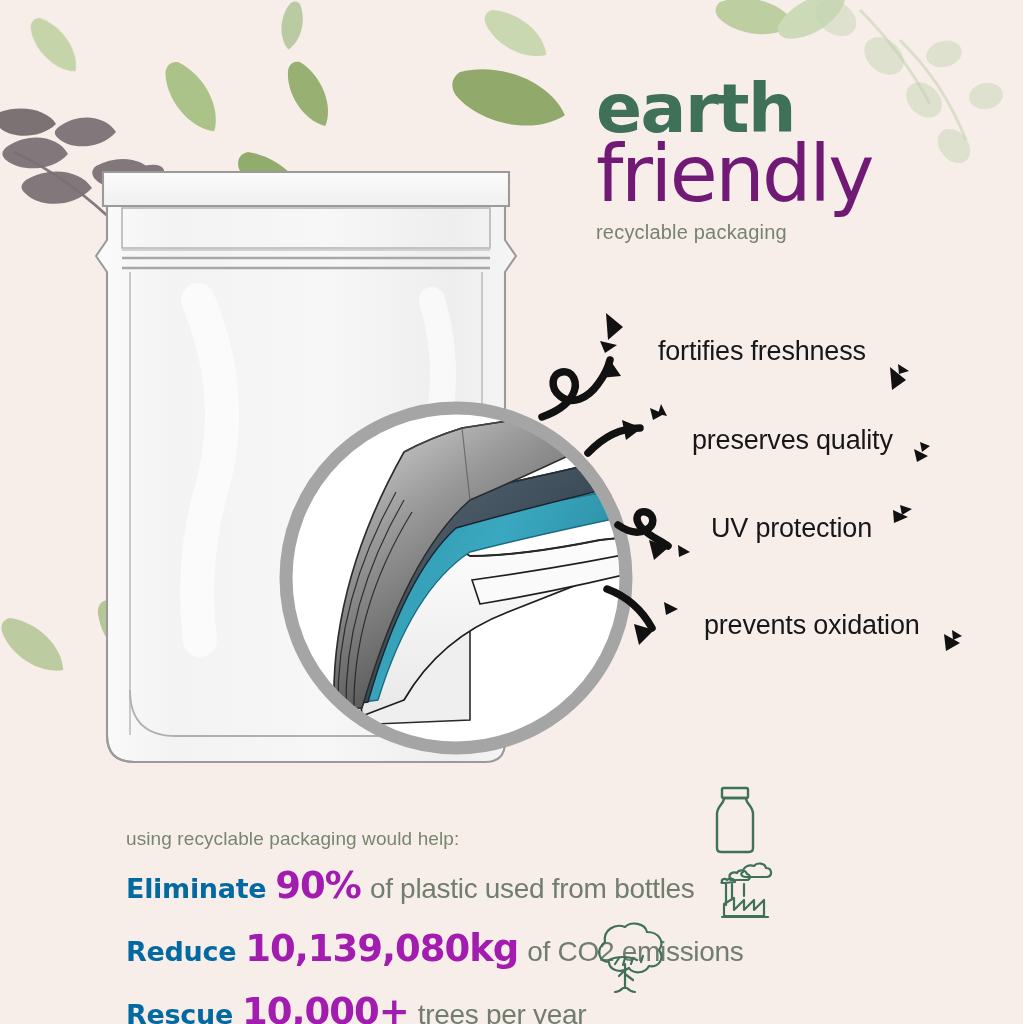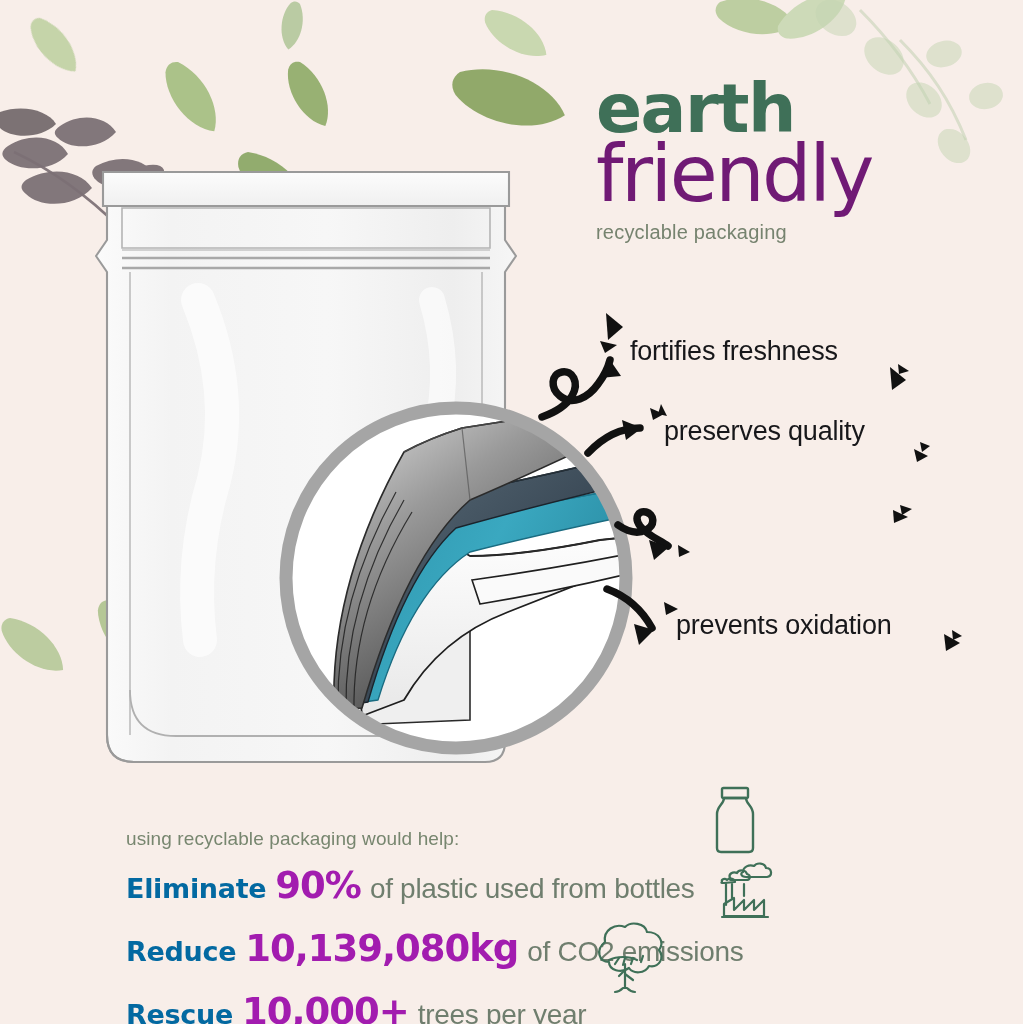--- a/index.html
+++ b/index.html
@@ -48,23 +48,24 @@
 
   
   .feat{
     position:absolute;
     font-family:"Liberation Sans", sans-serif;
     font-weight:400;
     font-size:27px;
     letter-spacing:-0.2px;
     color:#17171a;
     white-space:nowrap;
+    margin-left:28px;
   }
   .feat-0{left:630px;top:336px;}
-  .feat-1{left:664px;top:416px;}
+  .feat-1{left:664px;top:425px;}
   .feat-2{left:683px;top:513px;}
   .feat-3{left:676px;top:610px;}
 
   
   .stats{position:absolute;left:126px;top:828px;width:700px;}
   .stats-intro{
     font-family:"Liberation Sans", sans-serif;
     font-size:19px;
     color:#77866f;
     letter-spacing:0.1px;
@@ -351,20 +352,21 @@
   </svg>
 
   <div class="headline">
     <div class="hl-earth">earth</div>
     <div class="hl-friendly">friendly</div>
     <div class="hl-sub">recyclable packaging</div>
   </div>
 
   <div class="feat feat-0">fortifies freshness</div>
   <div class="feat feat-1">preserves quality</div>
+  <div class="feat feat-2">UV protection</div>
   <div class="feat feat-3">prevents oxidation</div>
 
   <div class="stats">
     <div class="stats-intro">using recyclable packaging would help:</div>
 
     <div class="stat-row">
       <span class="stat-verb">Eliminate</span>
       <span class="stat-num">90%</span>
       <span class="stat-tail">of plastic used from bottles</span>
     </div>

